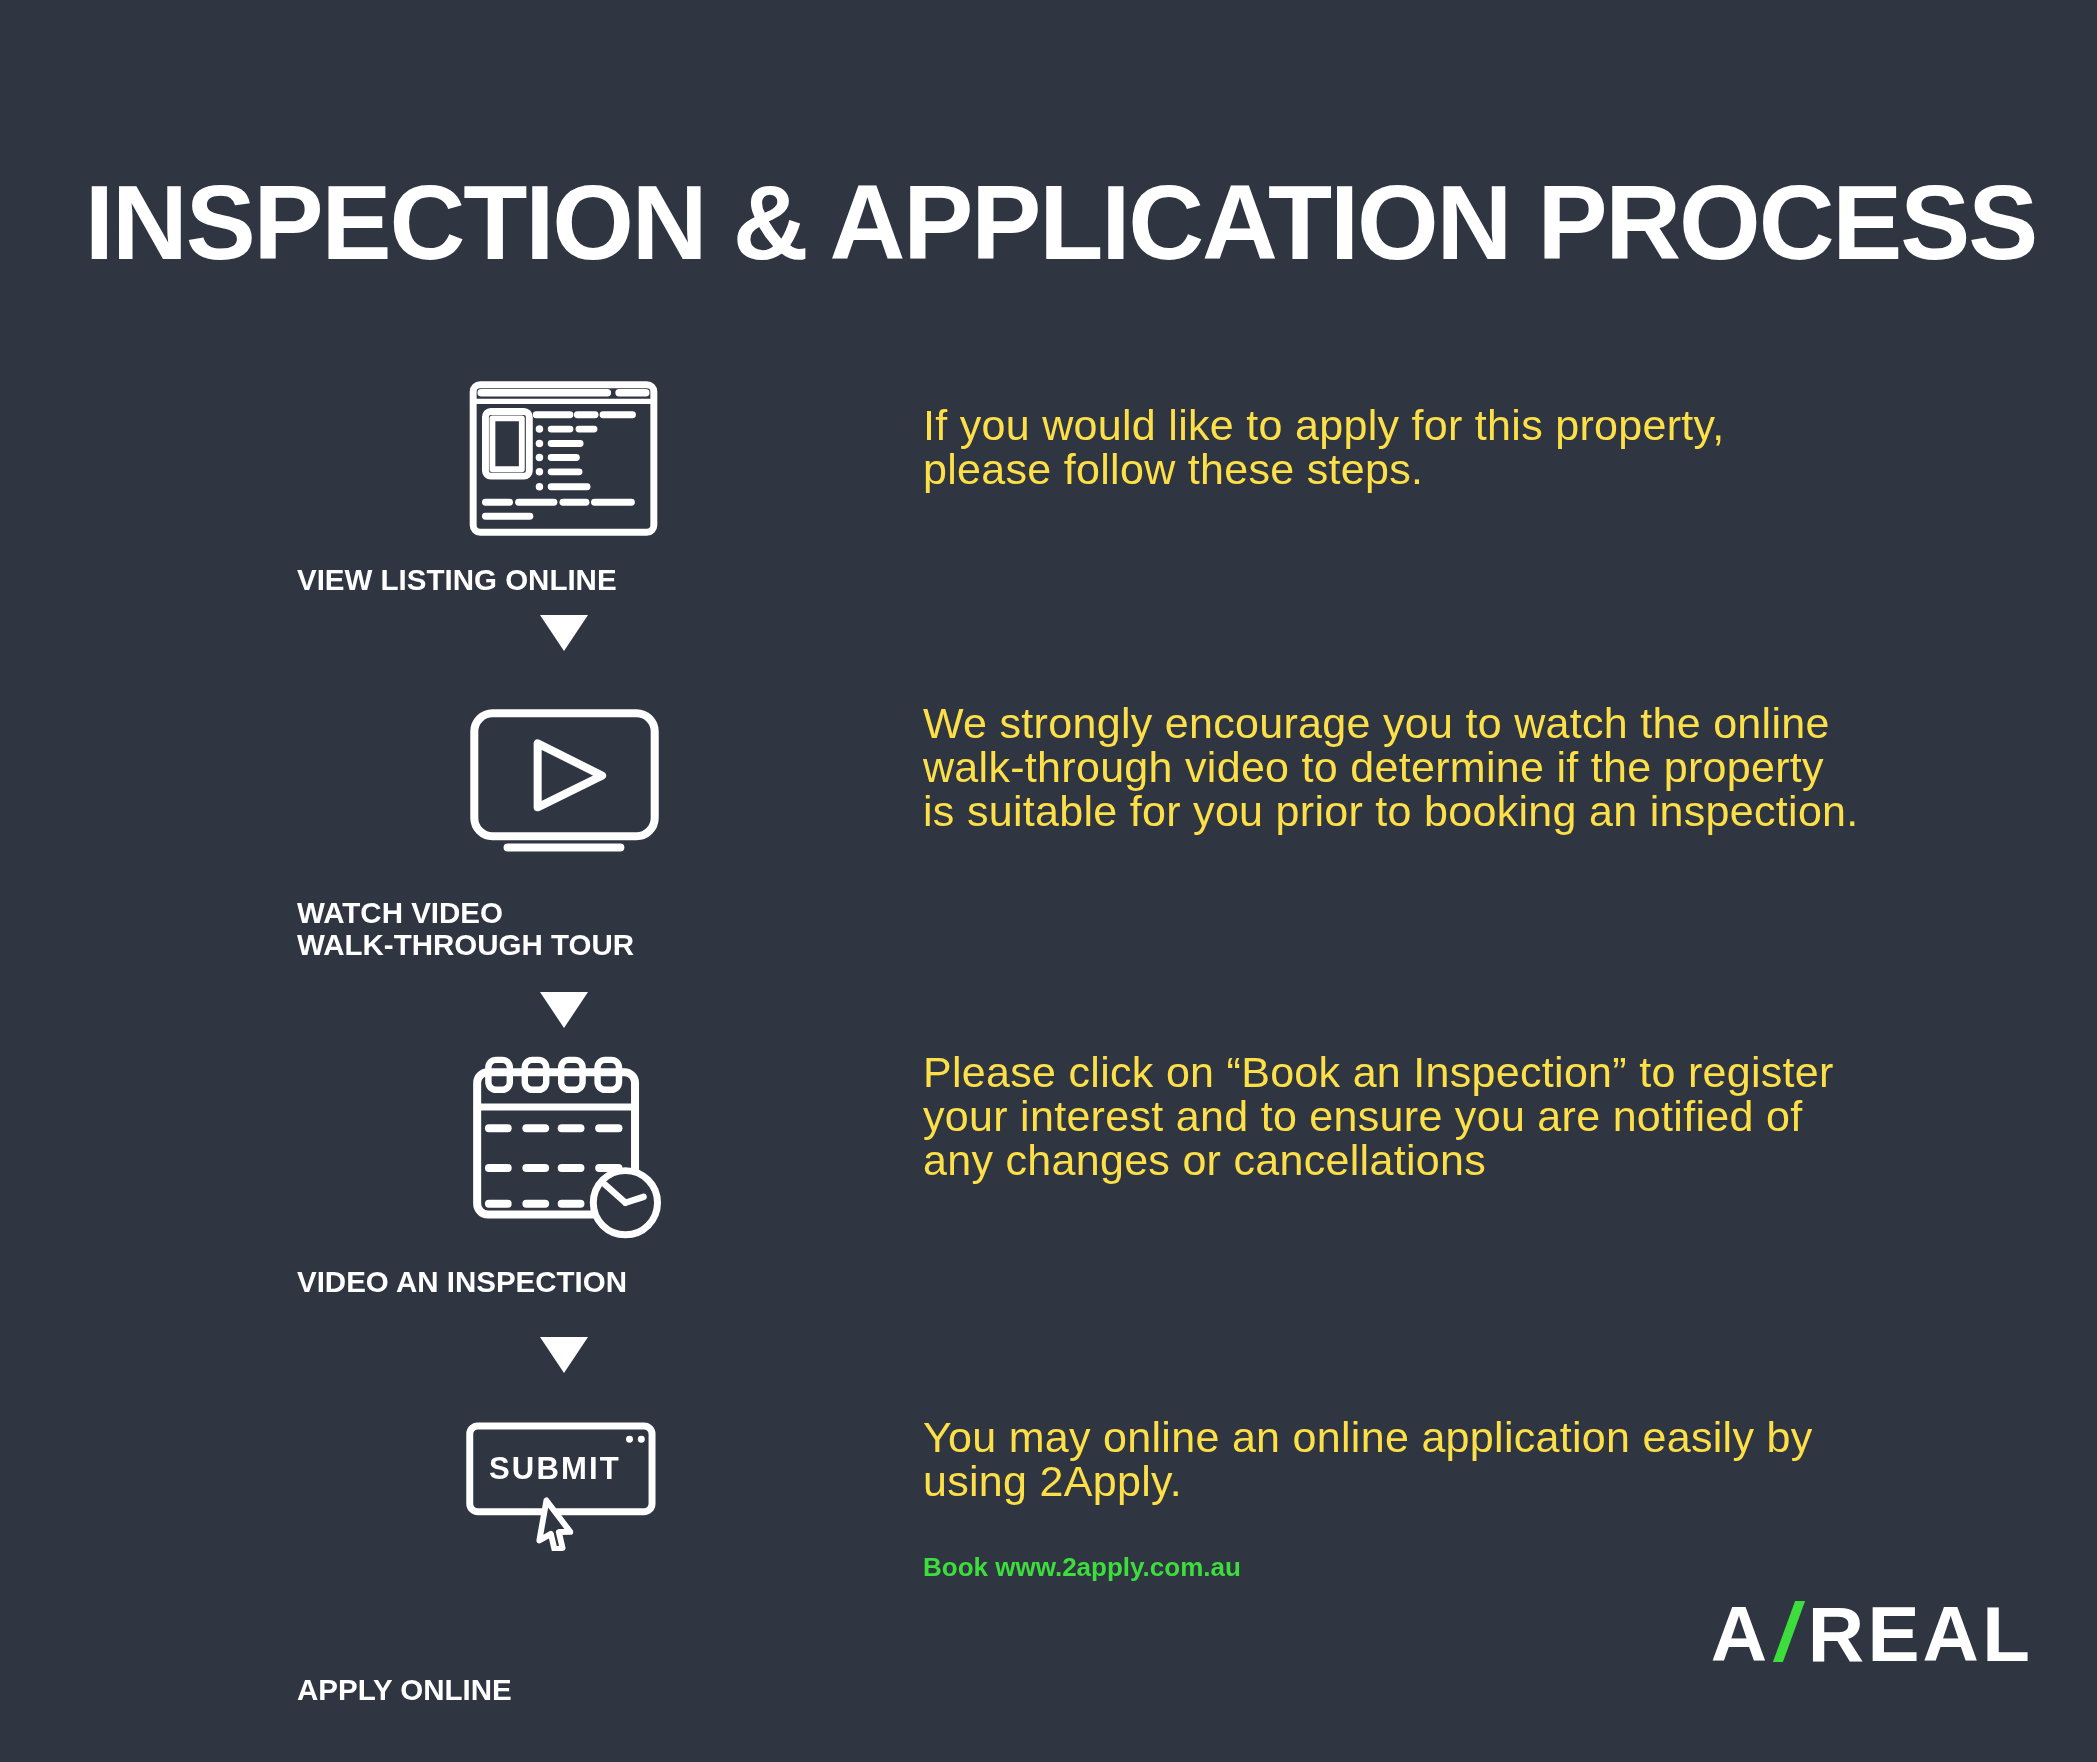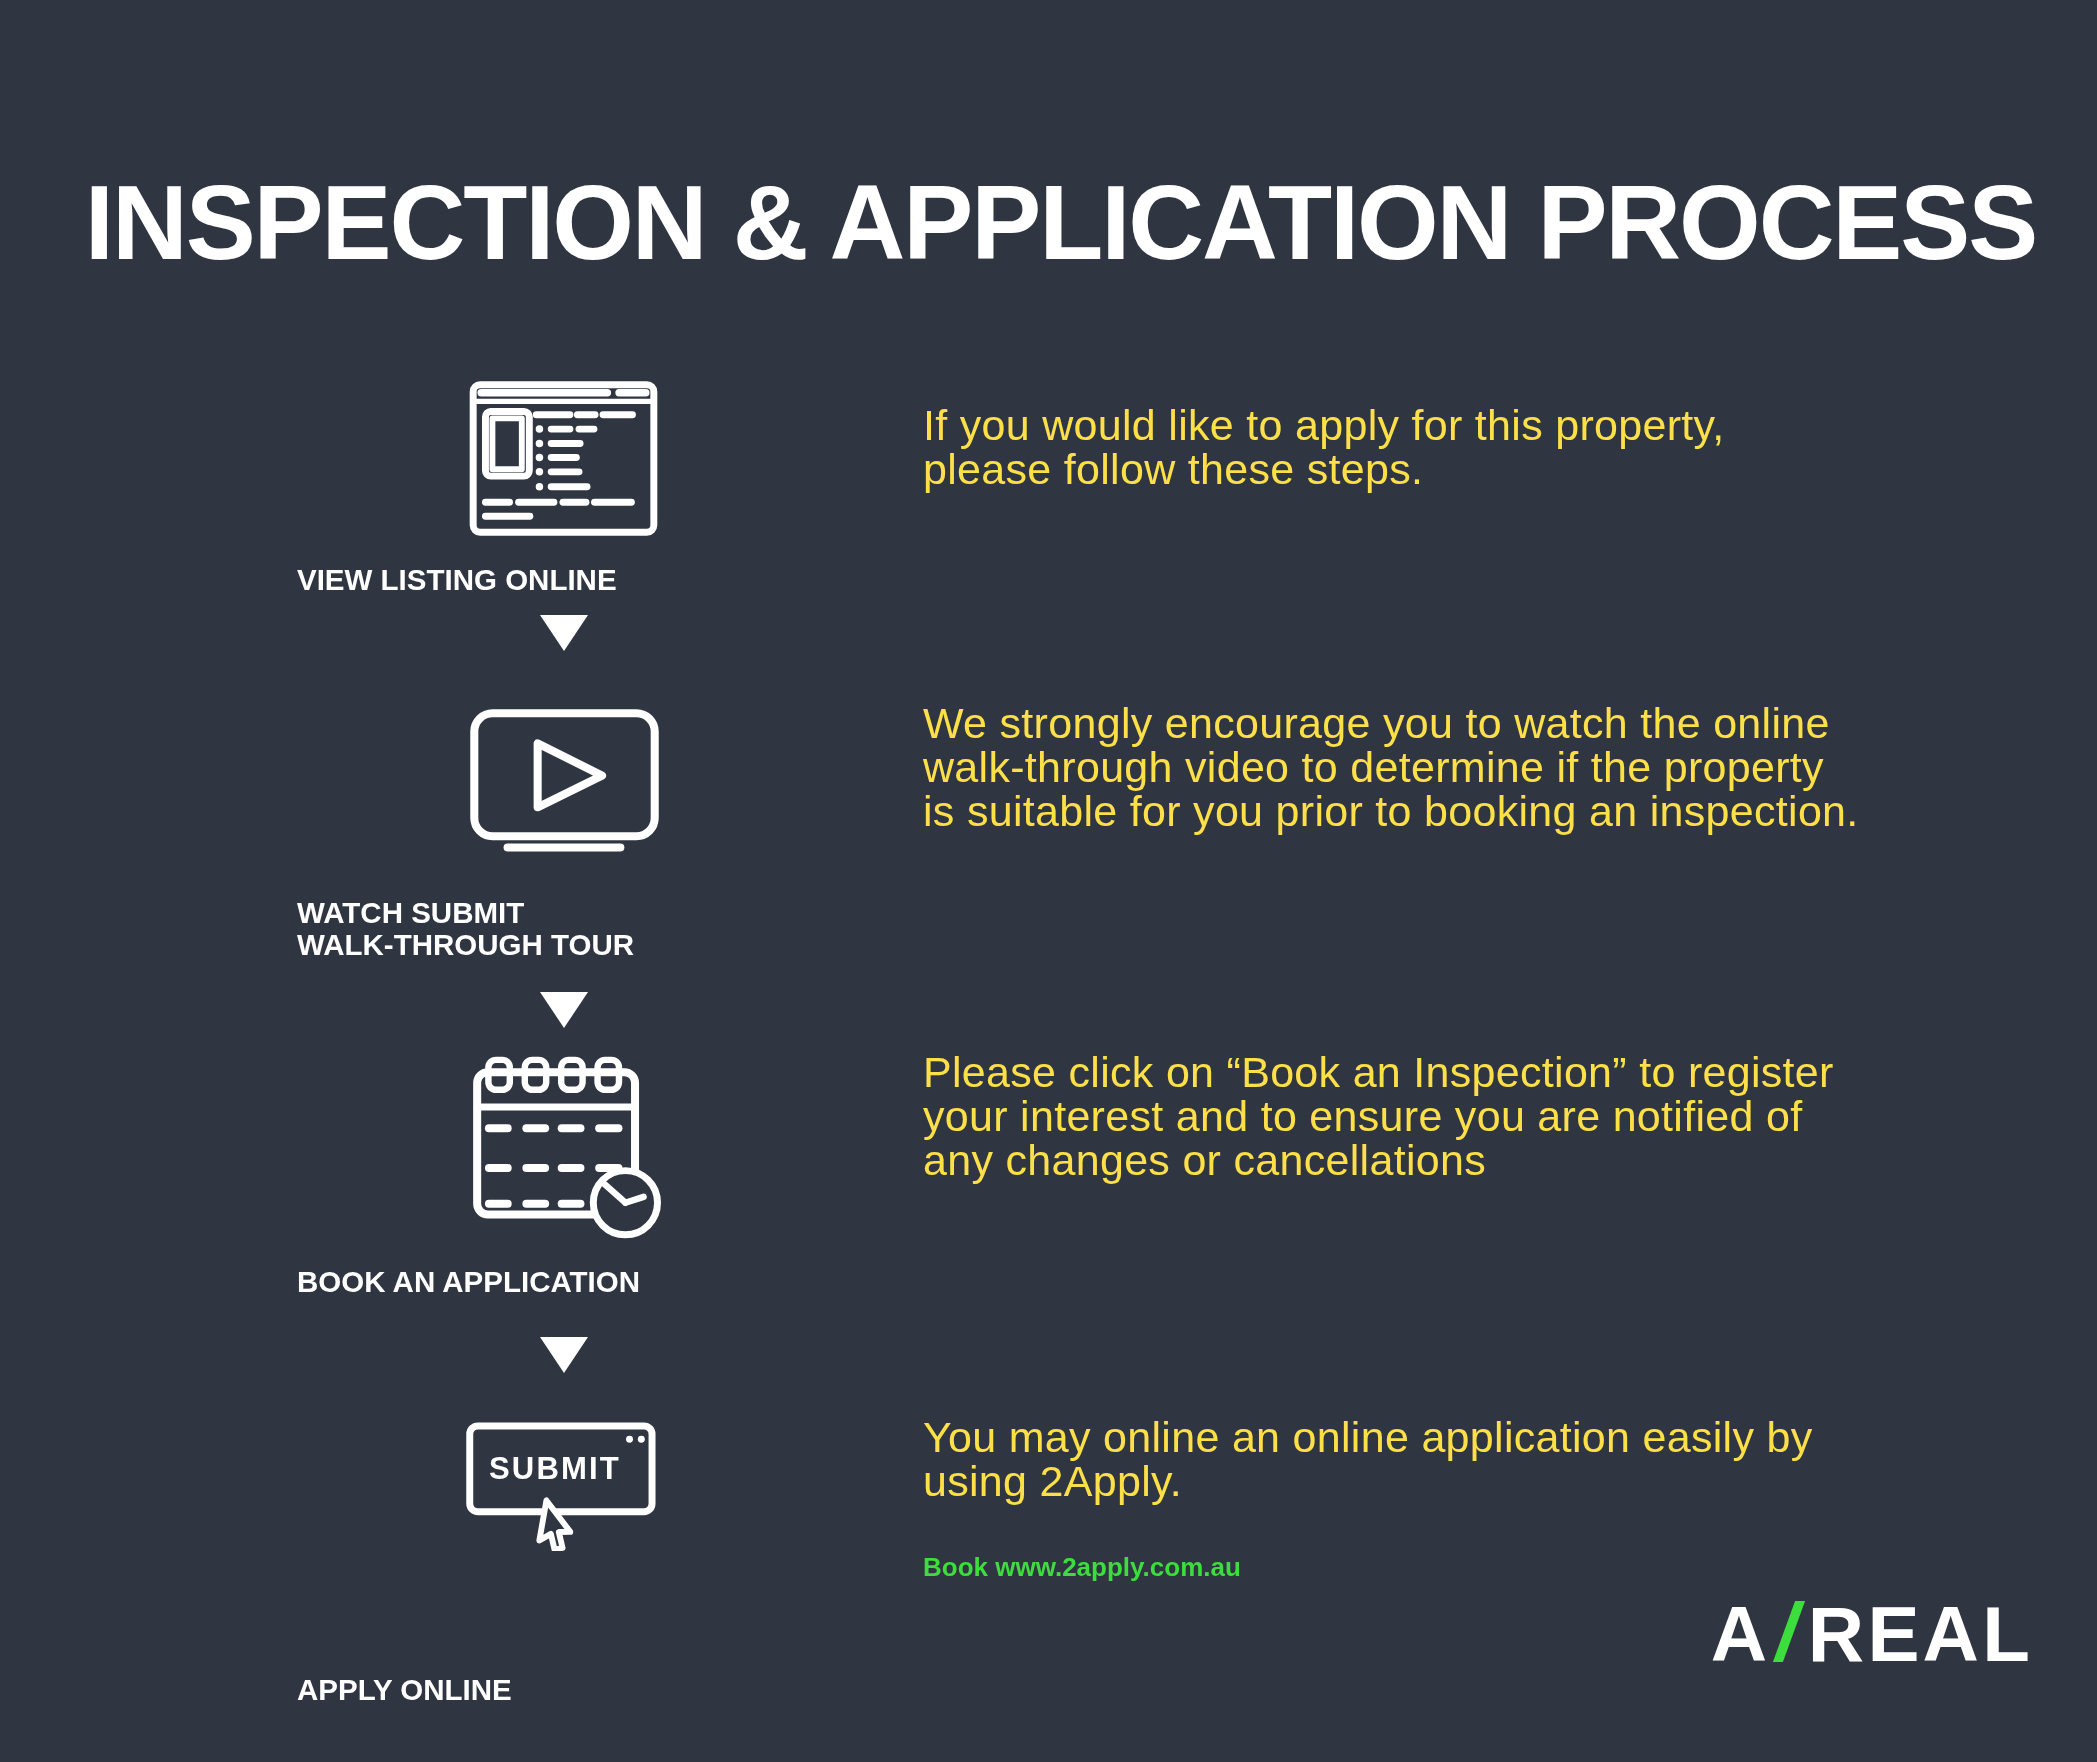--- a/index.html
+++ b/index.html
@@ -90,21 +90,21 @@
 
   <div class="icon" style="left:470px;top:709px;width:189px;height:145px">
     <svg viewBox="0 0 352 270" xmlns="http://www.w3.org/2000/svg">
       <g stroke="#FFFFFF" stroke-width="15" fill="none" stroke-linecap="round" stroke-linejoin="round">
         <rect x="8" y="8" width="336" height="229" rx="34"></rect>
         <path d="M126 64 L126 183 L246 124 Z"></path>
         <line x1="70" y1="258" x2="280" y2="258"></line>
       </g>
     </svg>
   </div>
-  <div class="step-label" style="top:897px">WATCH SUBMIT
+  <div class="step-label" style="top:897px">WATCH VIDEO
 WALK-THROUGH TOUR</div>
   <div class="desc" style="top:701px">We strongly encourage you to watch the online
 walk-through video to determine if the property
 is suitable for you prior to booking an inspection.</div>
 
   <div class="arrow" style="top:992px"></div>
 
   <div class="icon" style="left:467px;top:1052px;width:198px;height:188px">
     <svg viewBox="0 0 370 350" xmlns="http://www.w3.org/2000/svg">
       <g stroke="#FFFFFF" stroke-width="15" fill="none" stroke-linecap="round" stroke-linejoin="round">
@@ -124,21 +124,21 @@
         <line x1="247" y1="216" x2="283" y2="216"></line>
         <line x1="41" y1="283" x2="76" y2="283"></line>
         <line x1="111" y1="283" x2="146" y2="283"></line>
         <line x1="177" y1="283" x2="212" y2="283"></line>
         <circle cx="296" cy="281" r="60" fill="#2F3541" stroke-width="13"></circle>
         <line x1="296" y1="281" x2="258" y2="247" stroke-width="12"></line>
         <line x1="296" y1="281" x2="330" y2="270" stroke-width="12"></line>
       </g>
     </svg>
   </div>
-  <div class="step-label" style="top:1266px">BOOK AN APPLICATION</div>
+  <div class="step-label" style="top:1266px">VIDEO AN INSPECTION</div>
   <div class="desc" style="top:1050px">Please click on “Book an Inspection” to register
 your interest and to ensure you are notified of
 any changes or cancellations</div>
 
   <div class="arrow" style="top:1337px"></div>
 
   <div class="icon" style="left:466px;top:1422px;width:193px;height:129px">
     <svg viewBox="0 0 360 240" xmlns="http://www.w3.org/2000/svg">
       <g stroke="#FFFFFF" stroke-width="13" fill="none" stroke-linecap="round" stroke-linejoin="round">
         <rect x="7" y="7" width="340" height="160" rx="15"></rect>

